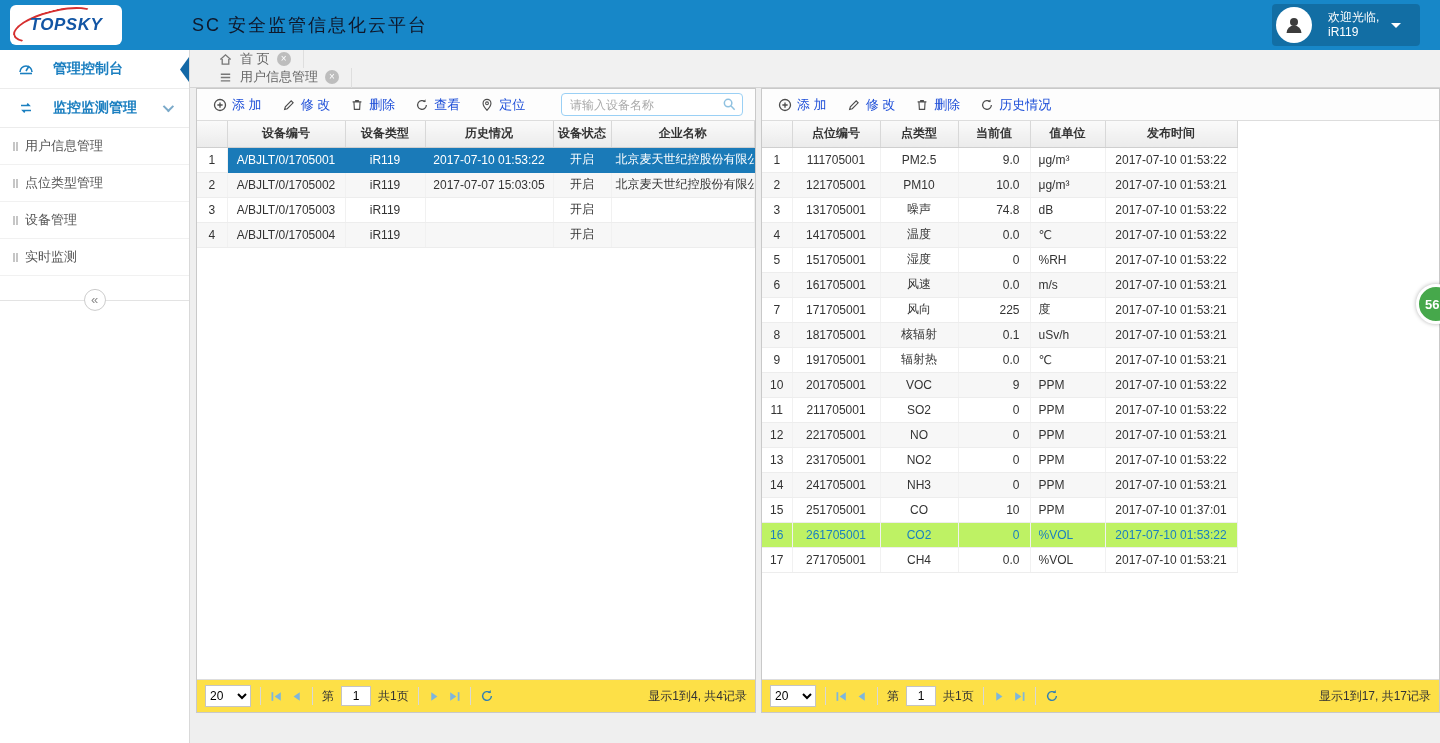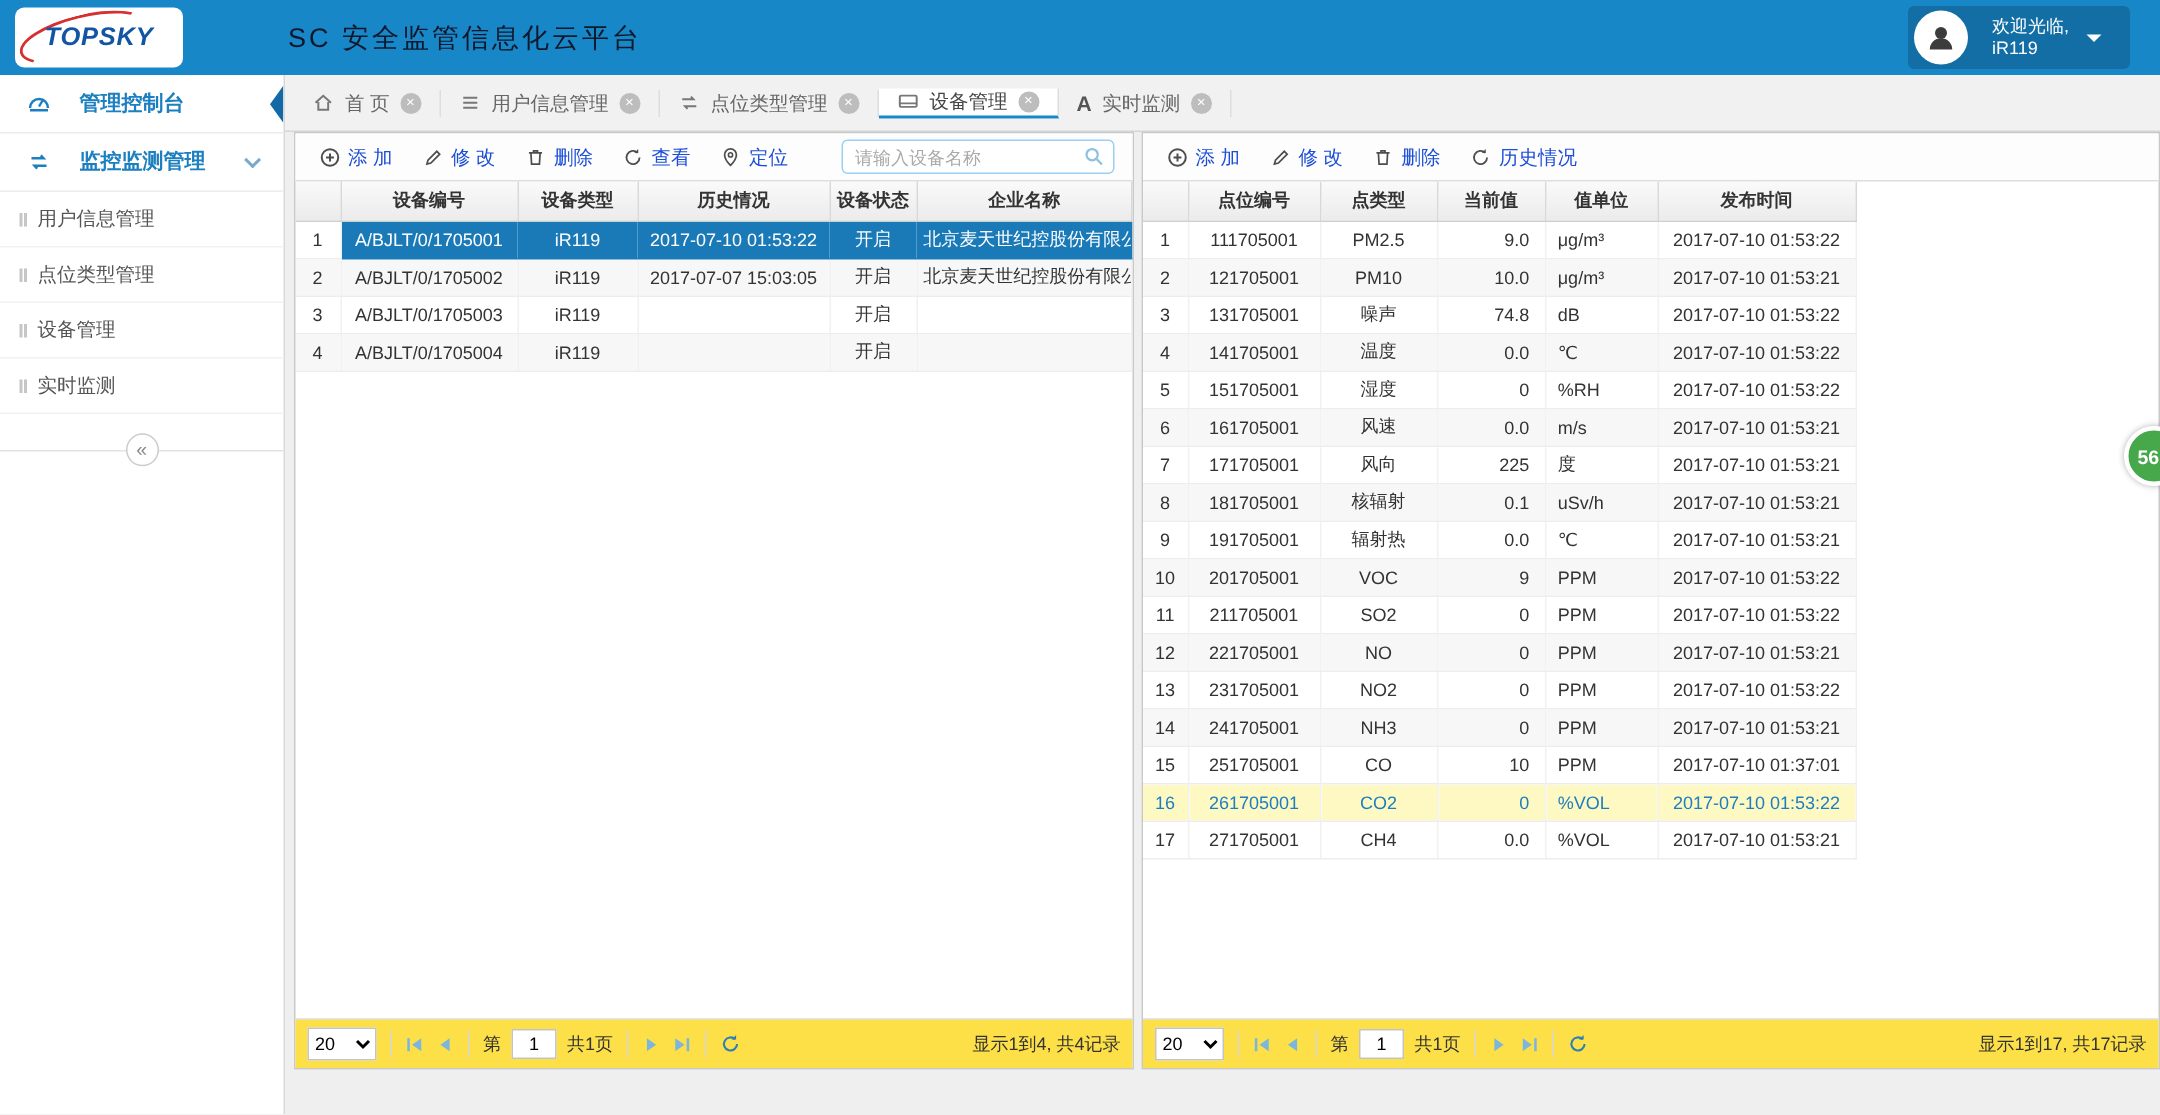--- a/index.html
+++ b/index.html
@@ -39,21 +39,21 @@
   .side-sub { }
   .sub-item { height:37px; display:flex; align-items:center; gap:10px; padding:0 12px 0 13px;
               border-bottom:1px solid #f1f1f1; color:#555; font-size:13px; cursor:pointer; }
   .tick { width:2px; height:9px; background:#c6c6c6; box-shadow:3px 0 0 #c6c6c6; }
   .side-collapse { margin-top:24px; border-top:1px solid #e3e3e3; position:relative; }
   .collapse-btn { position:absolute; left:50%; top:0; transform:translate(-50%,-55%);
                   width:22px; height:22px; border-radius:50%; background:#fff; border:1px solid #ccc;
                   color:#8a8a8a; font-size:13px; line-height:19px; text-align:center; cursor:pointer; }
 
   
-  .tabbar { height:38px; background:#f1f1f1; border-bottom:1px solid #d5d5d5; display:flex; align-items:center; padding-left:6px; }
+  .tabbar { height:38px; background:#f1f1f1; border-bottom:1px solid #d5d5d5; display:flex; align-items:flex-start; padding-left:16px;flex-direction:column; }
   .tab { display:flex; align-items:center; gap:7px; padding:0 12px; font-size:13px; color:#666;
          border-right:1px solid #dedede; cursor:pointer; white-space:nowrap; }
   .tab.active { background:#fff; border-bottom:2px solid #1787c8; color:#444; }
   .tclose { width:14px; height:14px; border-radius:50%; background:#bdbdbd; color:#fff; font-size:10px;
             line-height:14px; text-align:center; cursor:pointer; }
   .ticon { flex:0 0 auto; }
   .a-glyph { font-weight:bold; font-size:14px; color:#555; }
 
   
   .panels { flex:1; display:flex; gap:5px; padding:0 0 30px 6px; background:#efefef; min-height:0; }
@@ -78,21 +78,21 @@
             border-bottom:1px solid #cfcfcf; font-weight:bold; font-size:12px; color:#333; text-align:center;
             overflow:hidden; white-space:nowrap; }
   .tbl td { height:25px; border-right:1px solid #f1f1f1; border-bottom:1px solid #ededed;
             text-align:center; overflow:hidden; white-space:nowrap; padding:0 4px; }
   .tbl tbody tr:nth-child(even) td { background:#f7f7f7; }
   .tbl td.rownum { color:#333; }
   .tbl-device td:nth-child(6) { text-align:left; }
   .tbl-monitor td:nth-child(4) { text-align:right; padding-right:10px; }
   .tbl-monitor td:nth-child(5) { text-align:left; padding-left:8px; }
   .tbl-device tbody tr.selected td:not(.rownum) { background:#1a7ab8; color:#fff; border-color:#1a7ab8; }
-  .tbl-monitor tbody tr.selected td { background:#fef9c3; color:#1b7fc0; }
+  .tbl-monitor tbody tr.selected td { background:#bef264; color:#1b7fc0; }
 
   
   .pager { margin-top:auto; height:33px; border-top:1px solid #ddd; background:#fde047;
            display:flex; align-items:center; padding:0 8px; gap:7px; font-size:12px; color:#333; }
   .pager select { width:46px; height:22px; border:1px solid #c4c4c4; background:#fff; font-size:12px; }
   .pg-sep { width:1px; height:18px; background:#d8d8d8; margin:0 2px; }
   .pg-btn { display:flex; align-items:center; cursor:pointer; }
   .pager input { width:30px; height:20px; border:1px solid #c4c4c4; text-align:center; font-size:12px; }
   .pg-summary { margin-left:auto; color:#333; }
 

